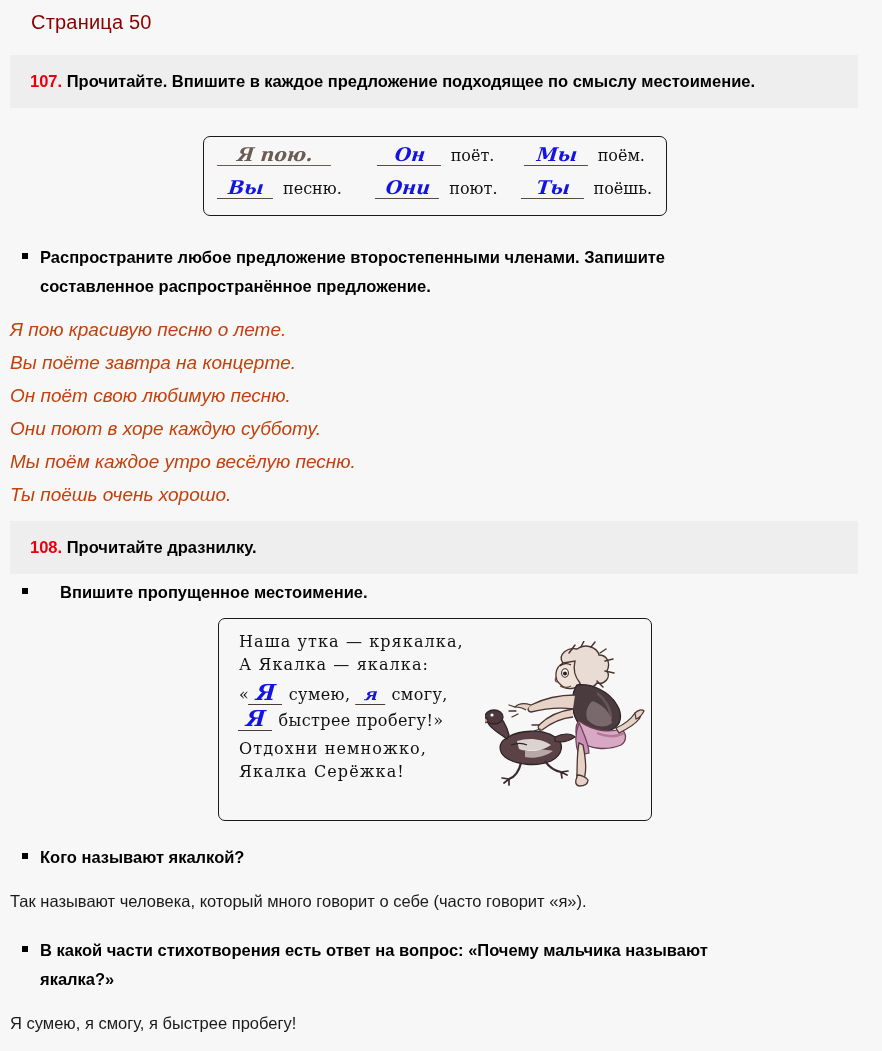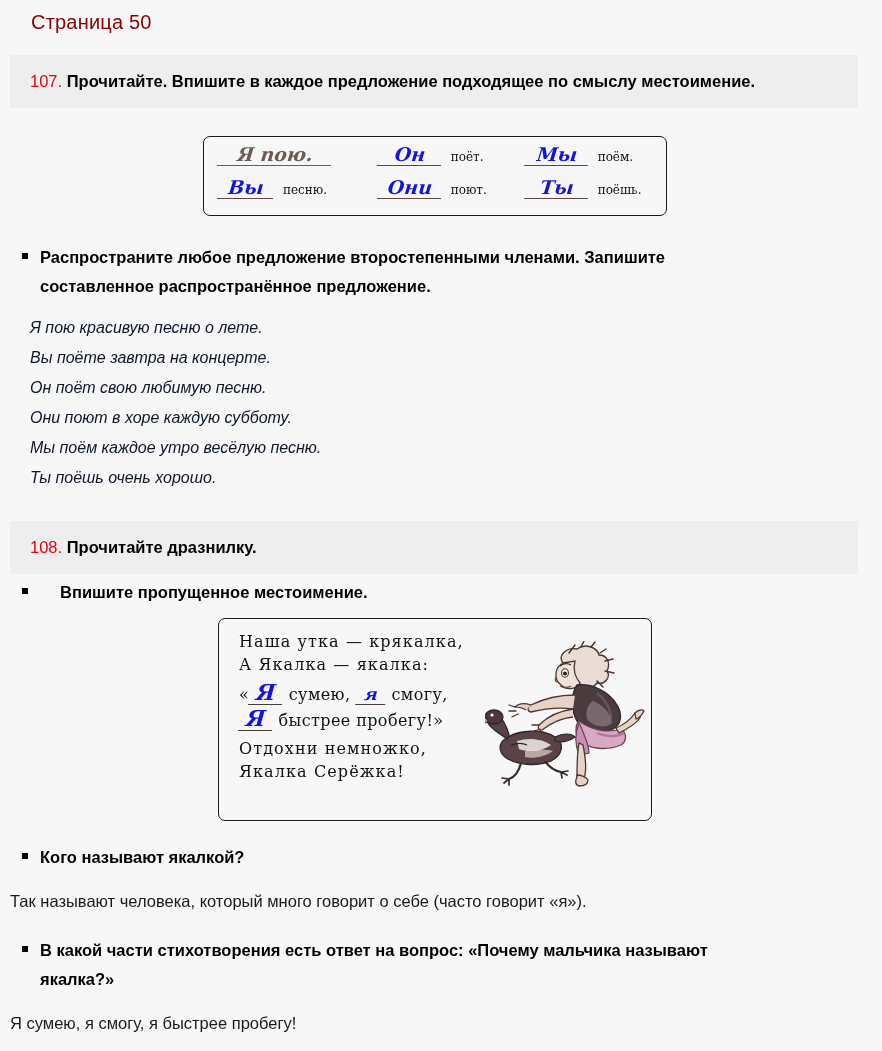--- a/index.html
+++ b/index.html
@@ -42,21 +42,21 @@
     background: #eeeeee;
     box-sizing: border-box;
     padding: 12px 18px 12px 20px;
     font-size: 16.5px;
     font-weight: bold;
     line-height: 1.75;
     color: #000;
   }
   .ex-num {
     color: #e8000d;
-    font-weight: normal;
+    font-weight: bold;
   }
 
   #banner-107 { top: 55px; }
   #banner-108 { top: 521px; }
 
   
   .bullet-row {
     position: absolute;
     display: flex;
     align-items: flex-start;
@@ -84,27 +84,26 @@
     font-weight: normal;
   }
 
   
   .answers-blue {
     position: absolute;
     left: 10px;
     top: 320px;
   }
   .answers-blue .line {
-    font-size: 16px;
+    font-size: 19px;
     font-style: italic;
-    color: #0f172a;
+    color: #c2410c;
     line-height: 1.0;
     margin-bottom: 14px;
     white-space: nowrap;
-    margin-left: 20px;
   }
 
   
   .frame {
     position: absolute;
     border: 1.6px solid #1a1a1a;
     border-radius: 7px;
     background: #f7f7f7;
     box-sizing: border-box;
   }
@@ -145,21 +144,21 @@
   }
   .blank.hand-blue { color: #1414e0; border-bottom-color: #5a4a45; }
   .blank.hand-grey { color: #6b5b55; border-bottom-color: #6b5b55; }
 
   .w-sm { width: 52px; }
   .w-md { width: 60px; }
   .w-lg { width: 110px; }
 
   .printed {
     font-family: "DejaVu Serif", serif;
-    font-size: 12px;
+    font-size: 16px;
     color: #111;
     margin-left: 9px;
   }
 
   
   #box-poem {
     left: 218px;
     top: 618px;
     width: 434px;
     height: 203px;

